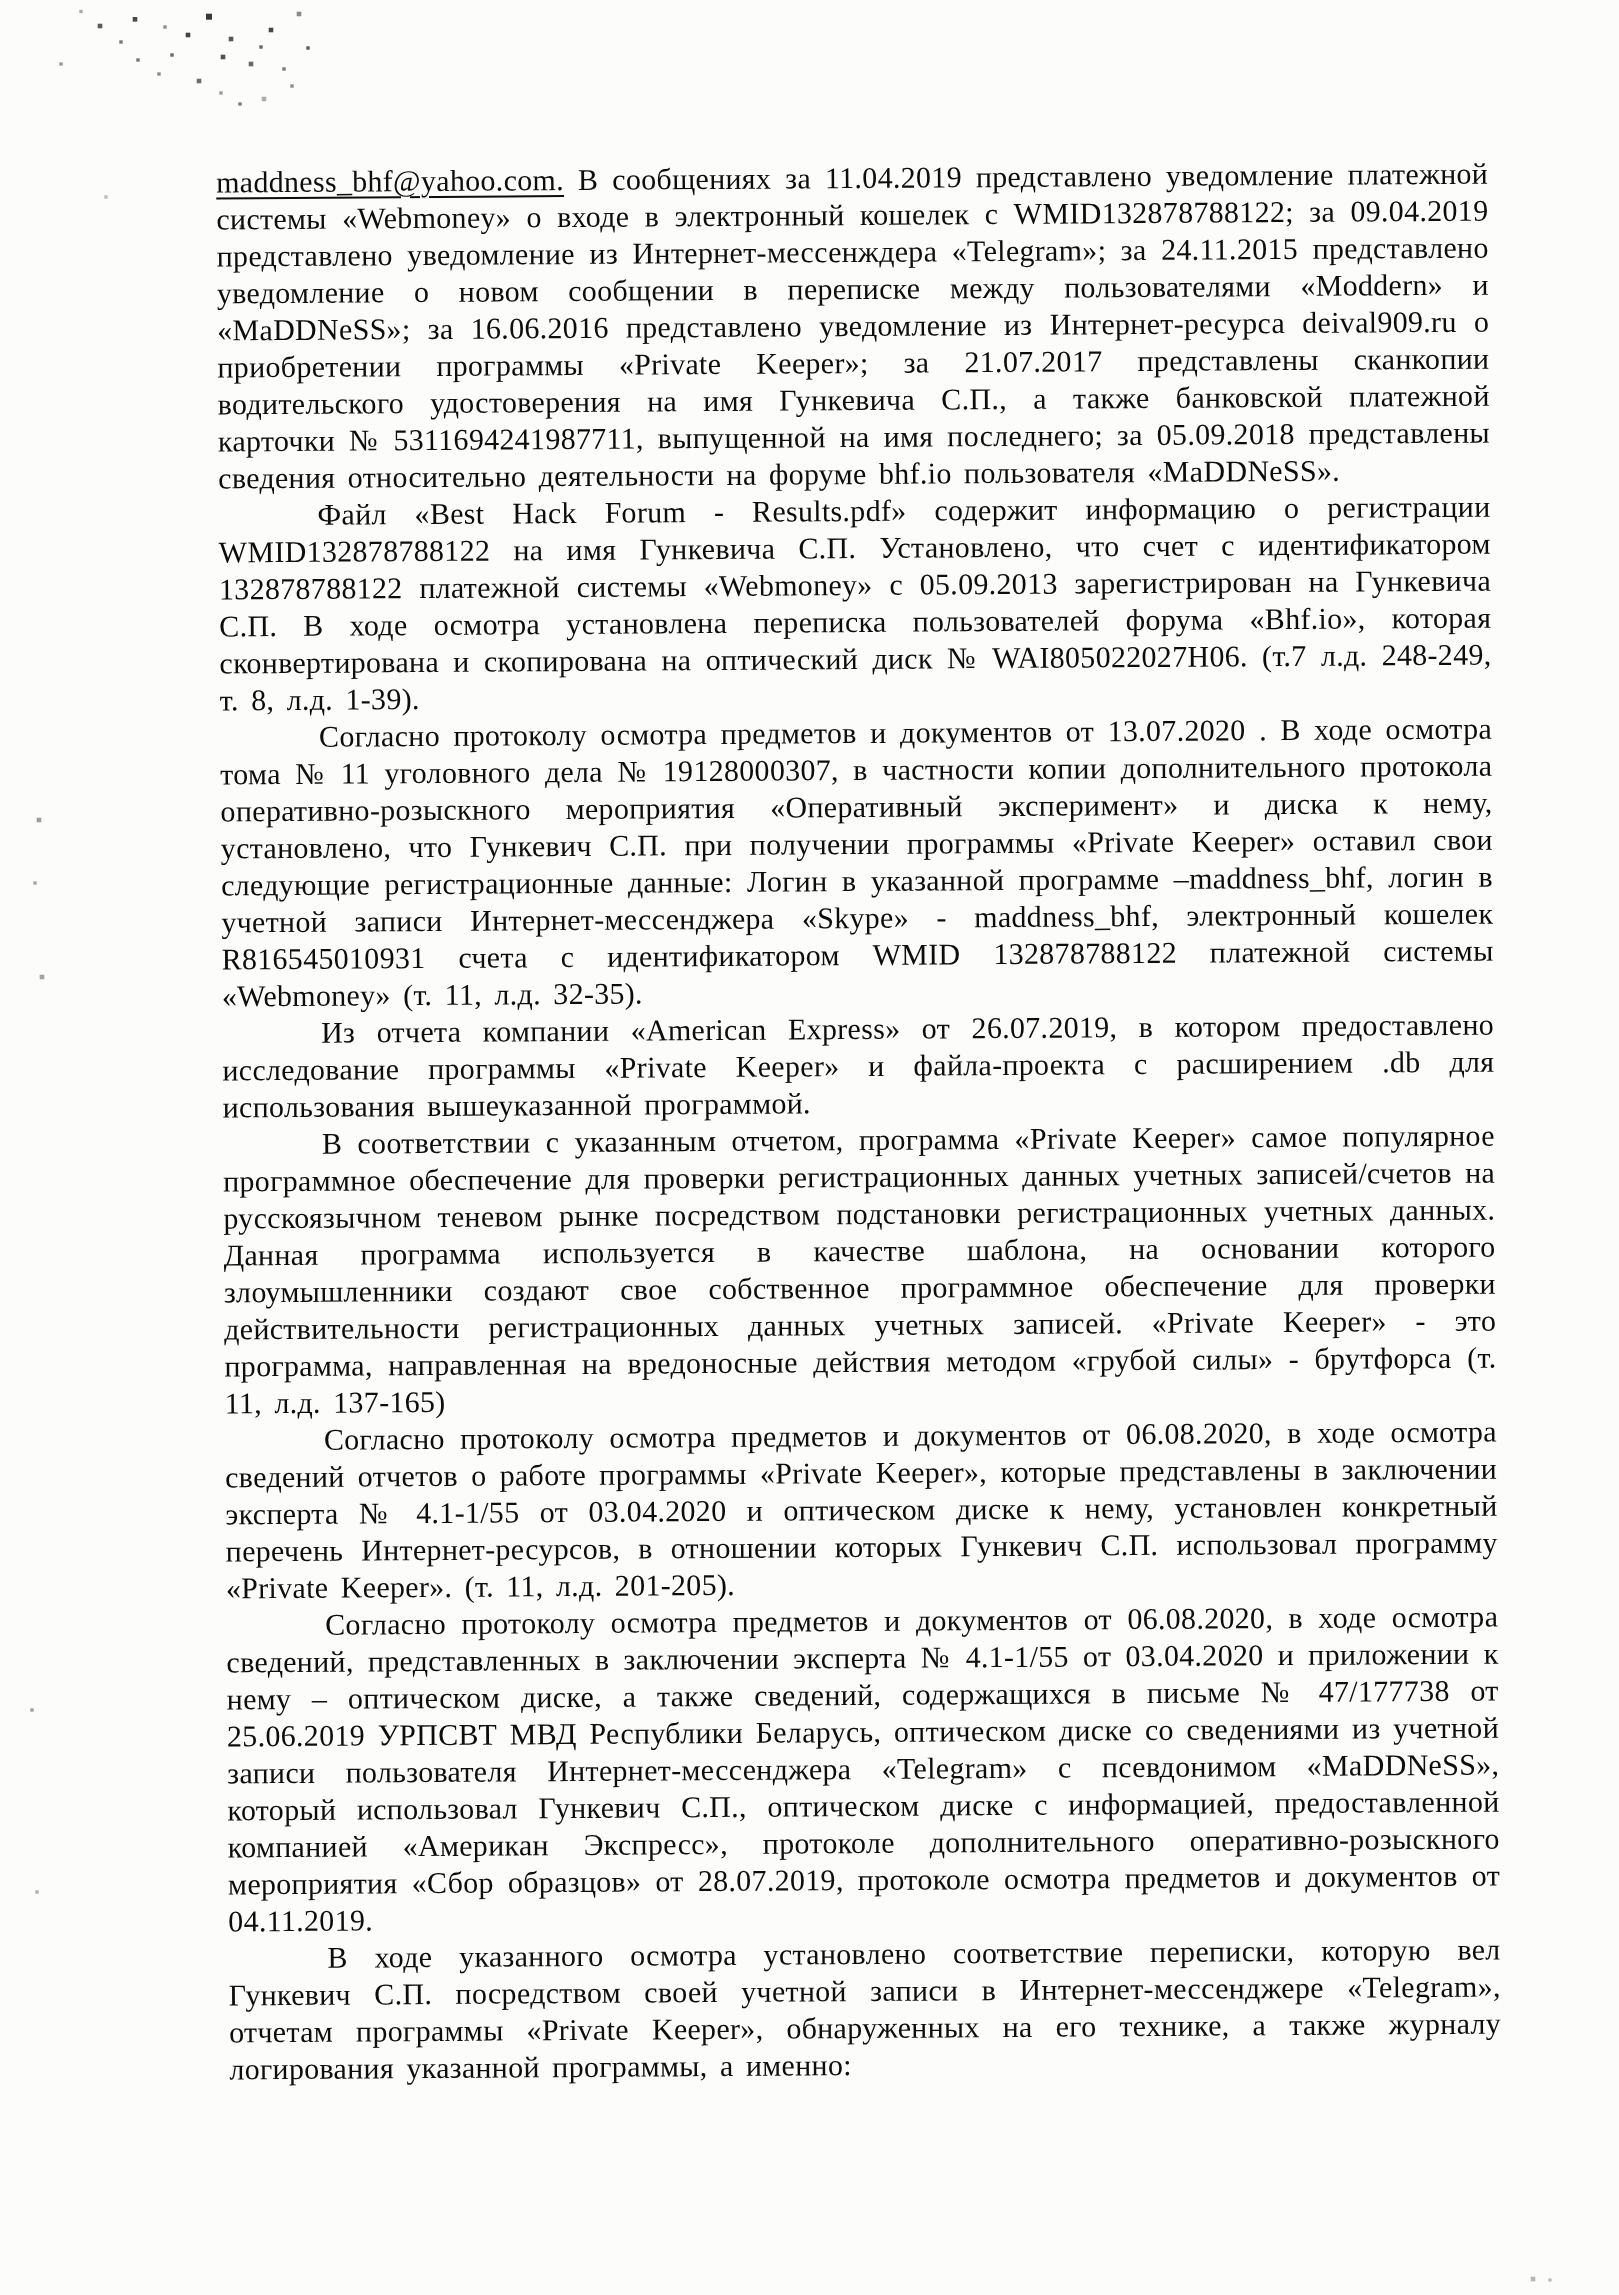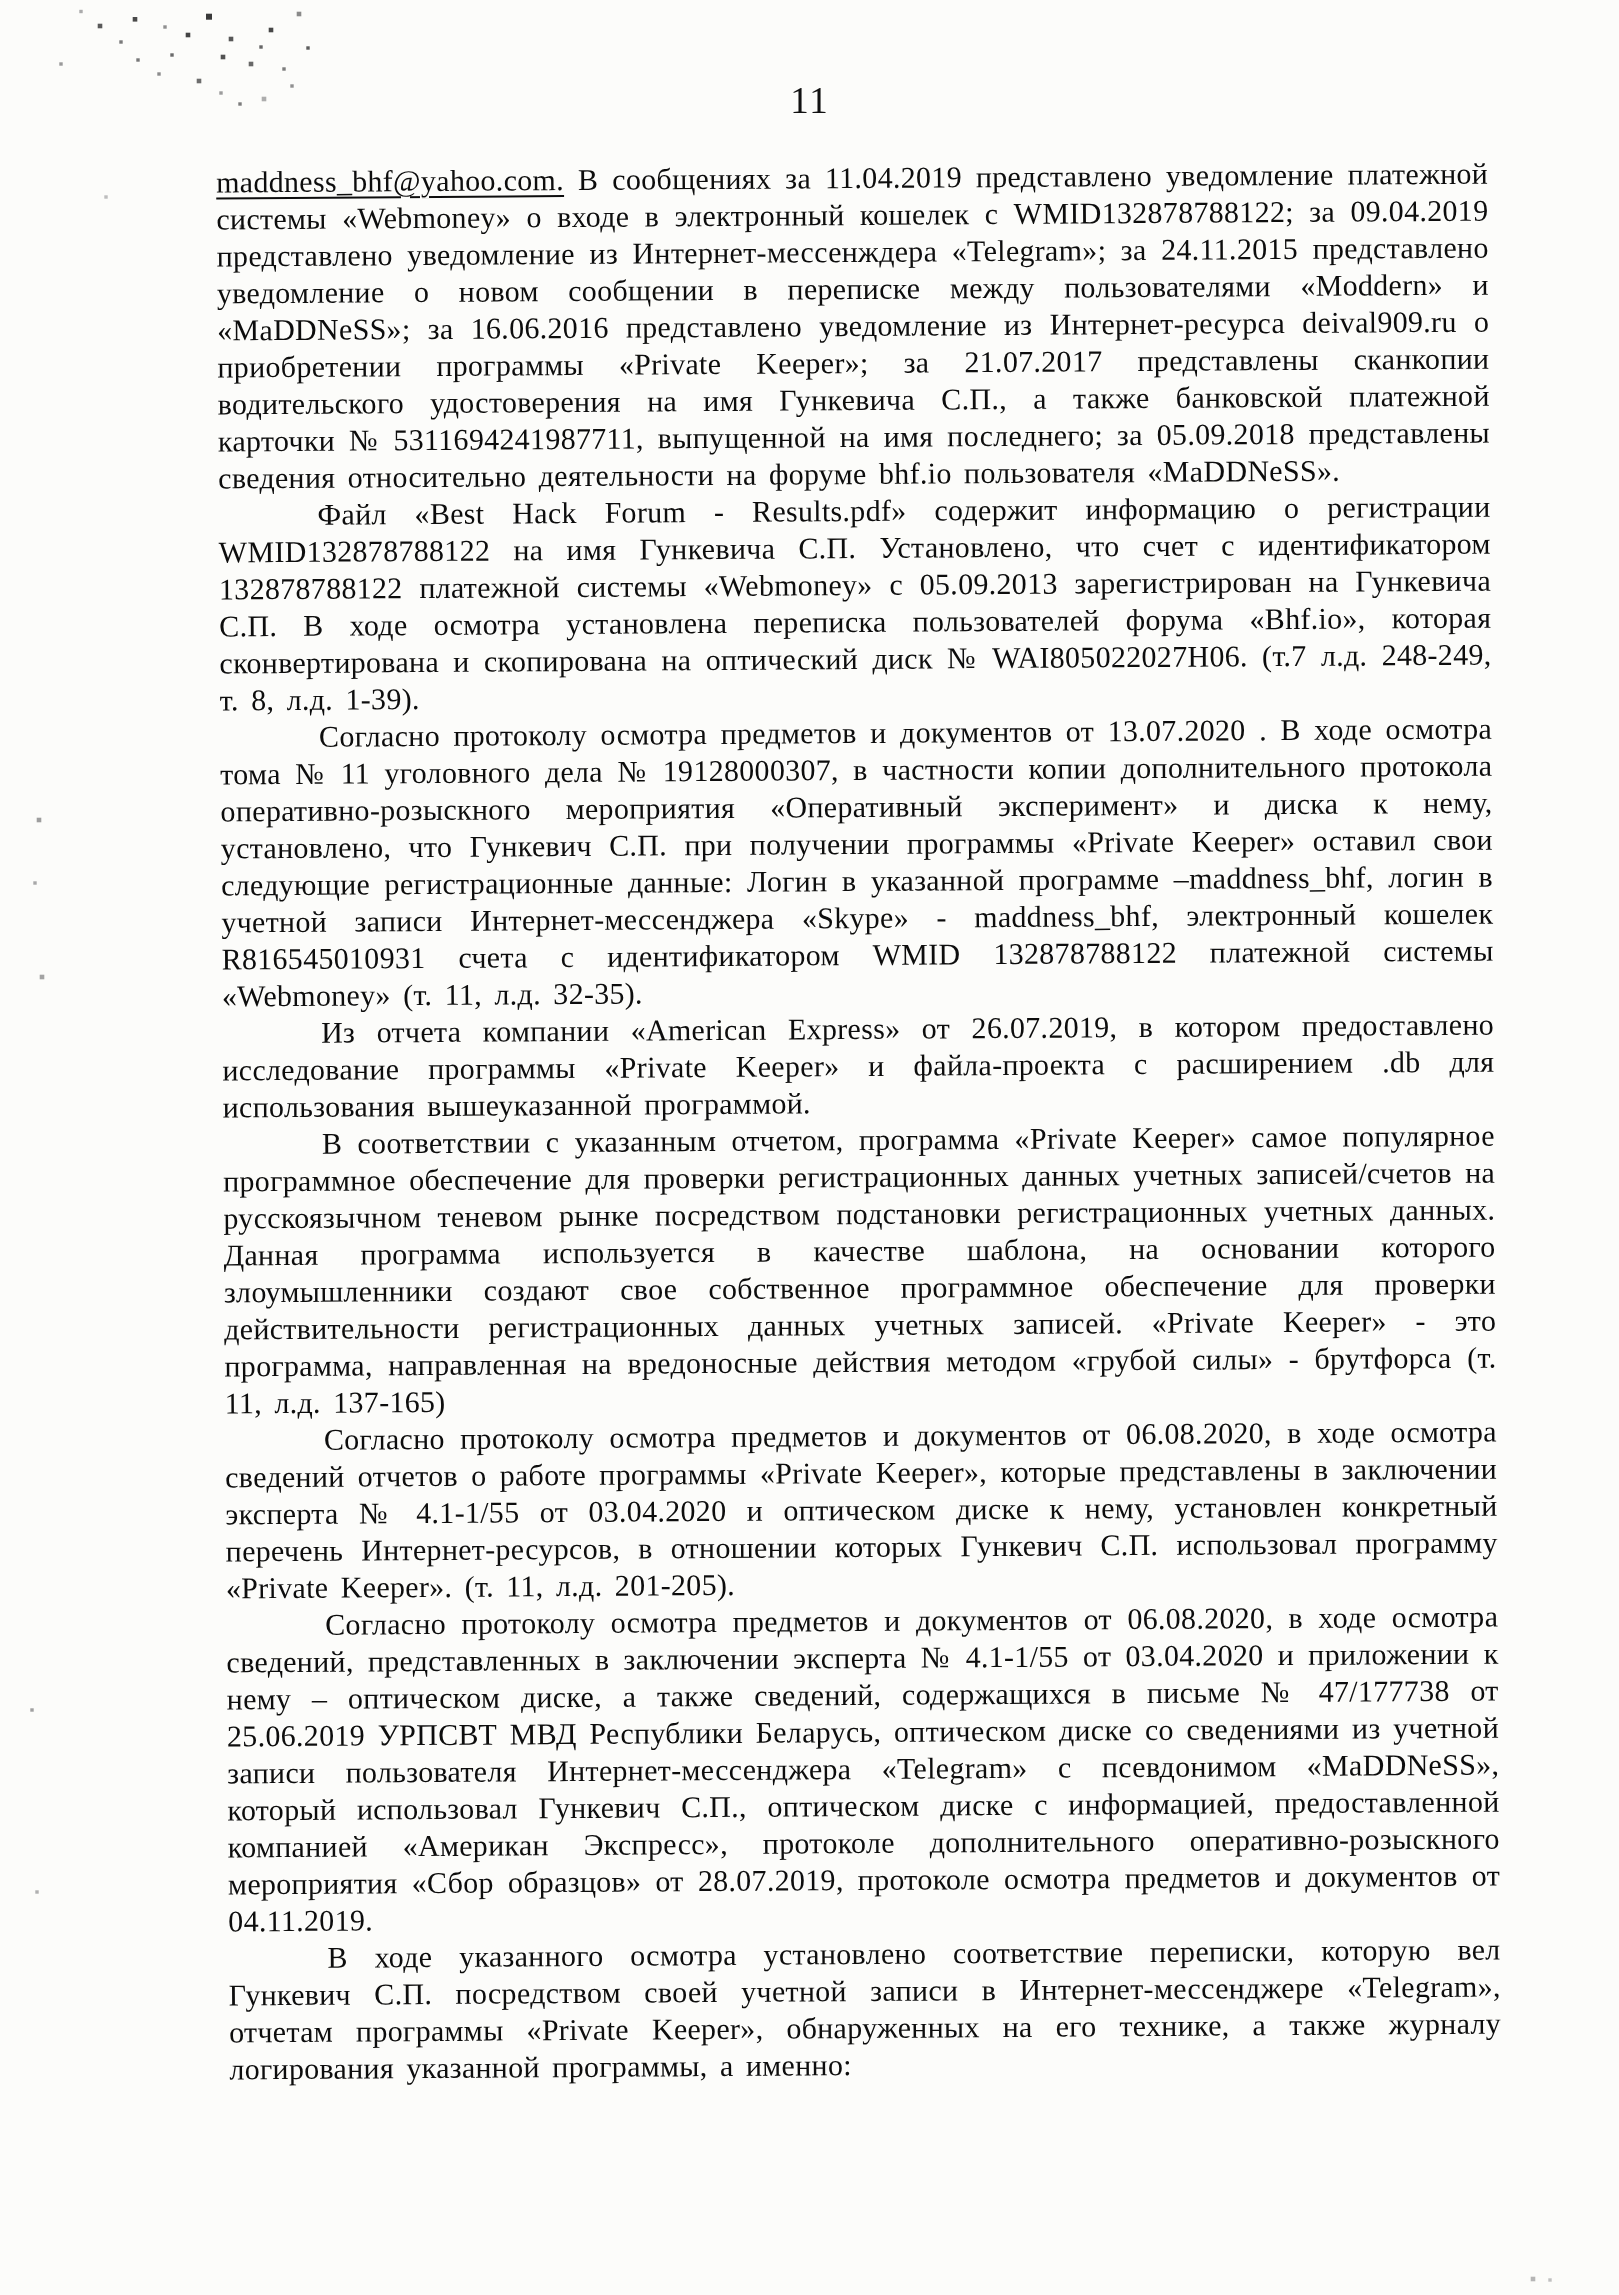--- a/index.html
+++ b/index.html
@@ -60,21 +60,20 @@
       31px 1709px 0 0.7px #a0a0a0, 36px 1891px 0 0.7px #b0b0b0,
       1532px 2278px 0 1.3px #b5b5b5, 1549px 2279px 0 0.7px #c0c0c0;
   }
 </style>
 </head>
 <body>
 
 <div class="sheet">
   <div class="speckles"></div>
 
-  <div class="page-number">11</div>
 
   <div class="content">
     <p class="para first"><span class="u">maddness_bhf@yahoo.com.</span><span> В сообщениях за 11.04.2019 представлено уведомление платежной системы «Webmoney» о входе в электронный кошелек с WMID132878788122; за 09.04.2019 представлено уведомление из Интернет-мессенждера «Telegram»; за 24.11.2015 представлено уведомление о новом сообщении в переписке между пользователями «Moddern» и «MaDDNeSS»; за 16.06.2016 представлено уведомление из Интернет-ресурса deival909.ru о приобретении программы «Private Keeper»; за 21.07.2017 представлены сканкопии водительского удостоверения на имя Гункевича С.П., а также банковской платежной карточки № 5311694241987711, выпущенной на имя последнего; за 05.09.2018 представлены сведения относительно деятельности на форуме bhf.io пользователя «MaDDNeSS».</span></p>
 
     <p class="para">Файл «Best Hack Forum - Results.pdf» содержит информацию о регистрации WMID132878788122 на имя Гункевича С.П. Установлено, что счет с идентификатором 132878788122 платежной системы «Webmoney» с 05.09.2013 зарегистрирован на Гункевича С.П. В ходе осмотра установлена переписка пользователей форума «Bhf.io», которая сконвертирована и скопирована на оптический диск № WAI805022027H06. (т.7 л.д. 248-249, т. 8, л.д. 1-39).</p>
     <p class="para">Согласно протоколу осмотра предметов и документов от 13.07.2020 . В ходе осмотра тома № 11 уголовного дела № 19128000307, в частности копии дополнительного протокола оперативно-розыскного мероприятия «Оперативный эксперимент» и диска к нему, установлено, что Гункевич С.П. при получении программы «Private Keeper» оставил свои следующие регистрационные данные: Логин в указанной программе –maddness_bhf, логин в учетной записи Интернет-мессенджера «Skype» - maddness_bhf, электронный кошелек R816545010931 счета с идентификатором WMID 132878788122 платежной системы «Webmoney» (т. 11, л.д. 32-35).</p>
     <p class="para">Из отчета компании «American Express» от 26.07.2019, в котором предоставлено исследование программы «Private Keeper» и файла-проекта с расширением .db для использования вышеуказанной программой.</p>
     <p class="para">В соответствии с указанным отчетом, программа «Private Keeper» самое популярное программное обеспечение для проверки регистрационных данных учетных записей/счетов на русскоязычном теневом рынке посредством подстановки регистрационных учетных данных. Данная программа используется в качестве шаблона, на основании которого злоумышленники создают свое собственное программное обеспечение для проверки действительности регистрационных данных учетных записей. «Private Keeper» - это программа, направленная на вредоносные действия методом «грубой силы» - брутфорса (т. 11, л.д. 137-165)</p>
     <p class="para">Согласно протоколу осмотра предметов и документов от 06.08.2020, в ходе осмотра сведений отчетов о работе программы «Private Keeper», которые представлены в заключении эксперта № 4.1-1/55 от 03.04.2020 и оптическом диске к нему, установлен конкретный перечень Интернет-ресурсов, в отношении которых Гункевич С.П. использовал программу «Private Keeper». (т. 11, л.д. 201-205).</p>
     <p class="para">Согласно протоколу осмотра предметов и документов от 06.08.2020, в ходе осмотра сведений, представленных в заключении эксперта № 4.1-1/55 от 03.04.2020 и приложении к нему – оптическом диске, а также сведений, содержащихся в письме № 47/177738 от 25.06.2019 УРПСВТ МВД Республики Беларусь, оптическом диске со сведениями из учетной записи пользователя Интернет-мессенджера «Telegram» с псевдонимом «MaDDNeSS», который использовал Гункевич С.П., оптическом диске с информацией, предоставленной компанией «Американ Экспресс», протоколе дополнительного оперативно-розыскного мероприятия «Сбор образцов» от 28.07.2019, протоколе осмотра предметов и документов от 04.11.2019.</p>

